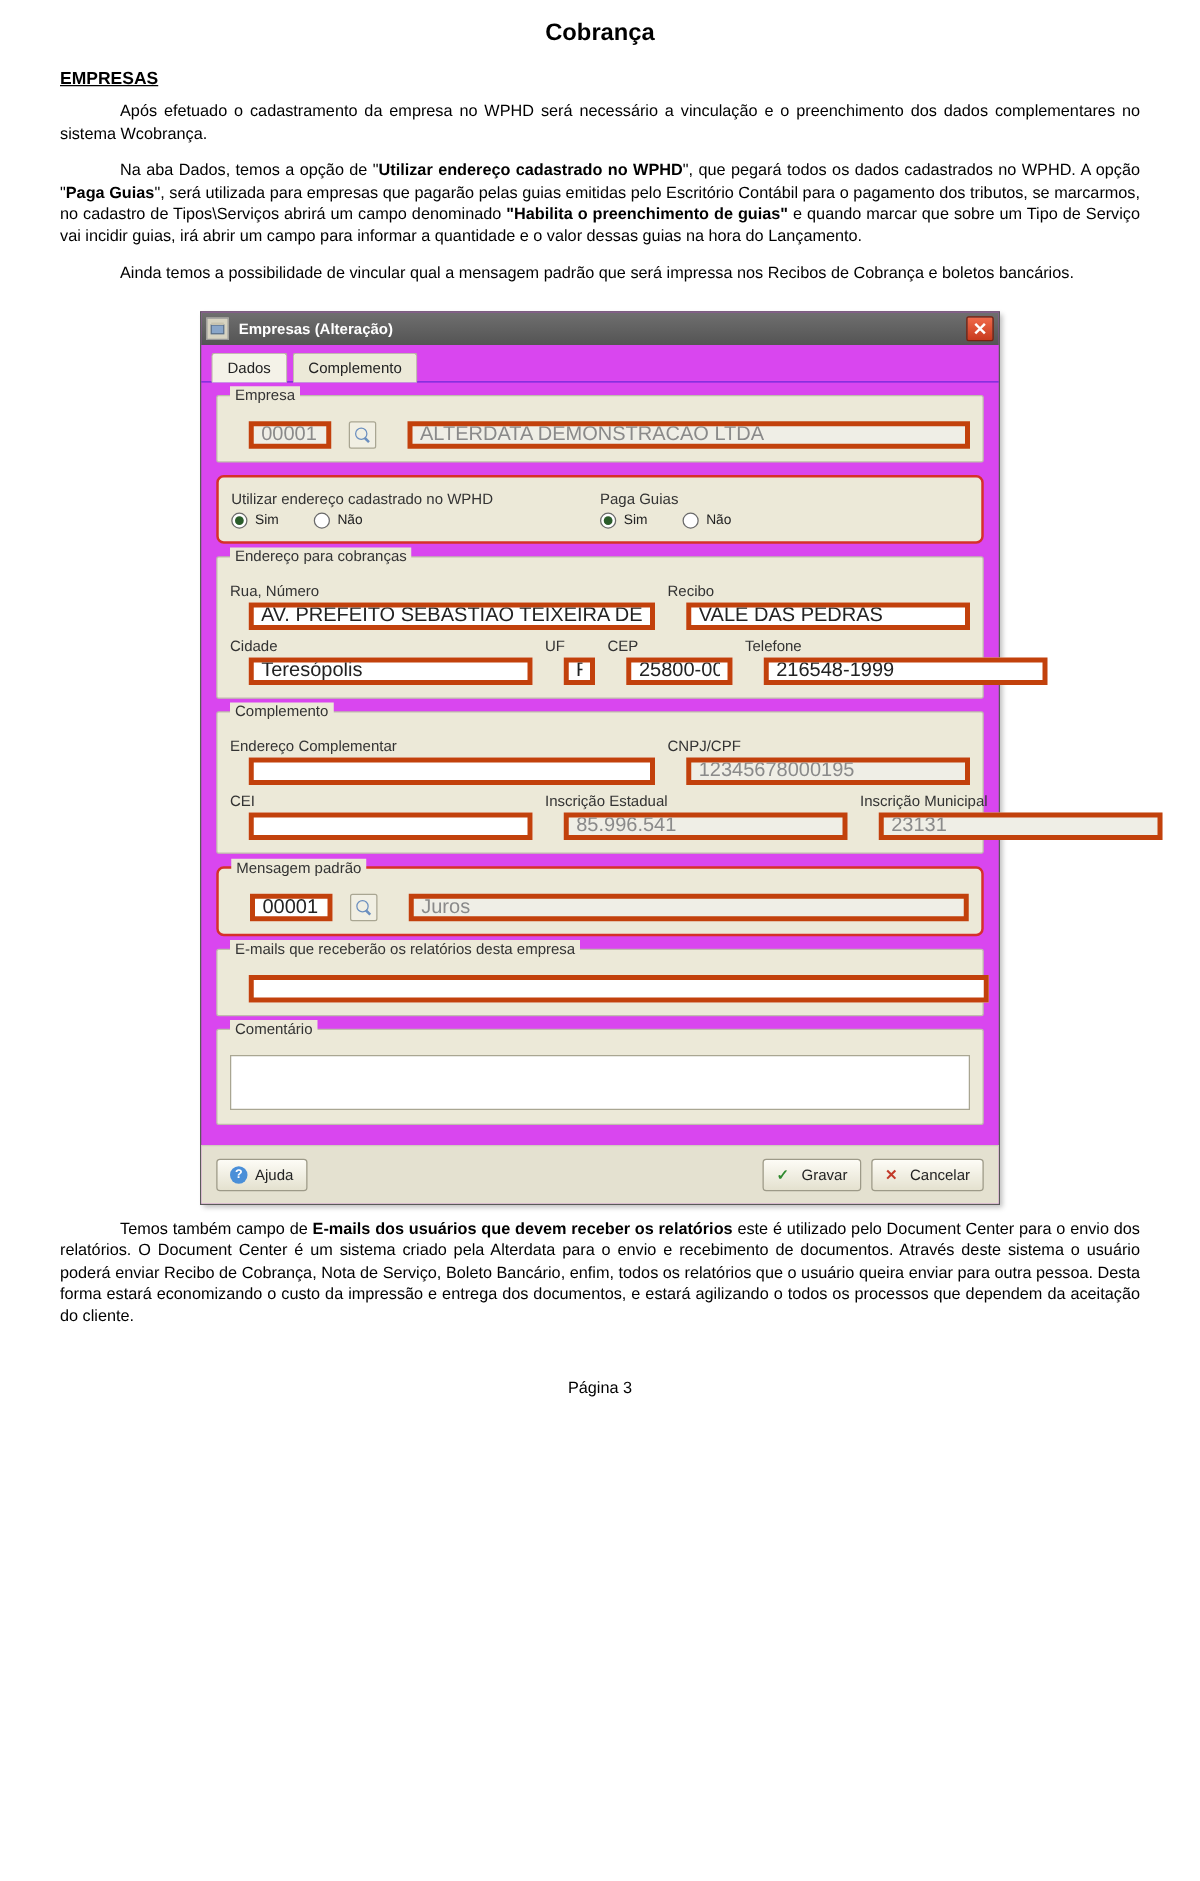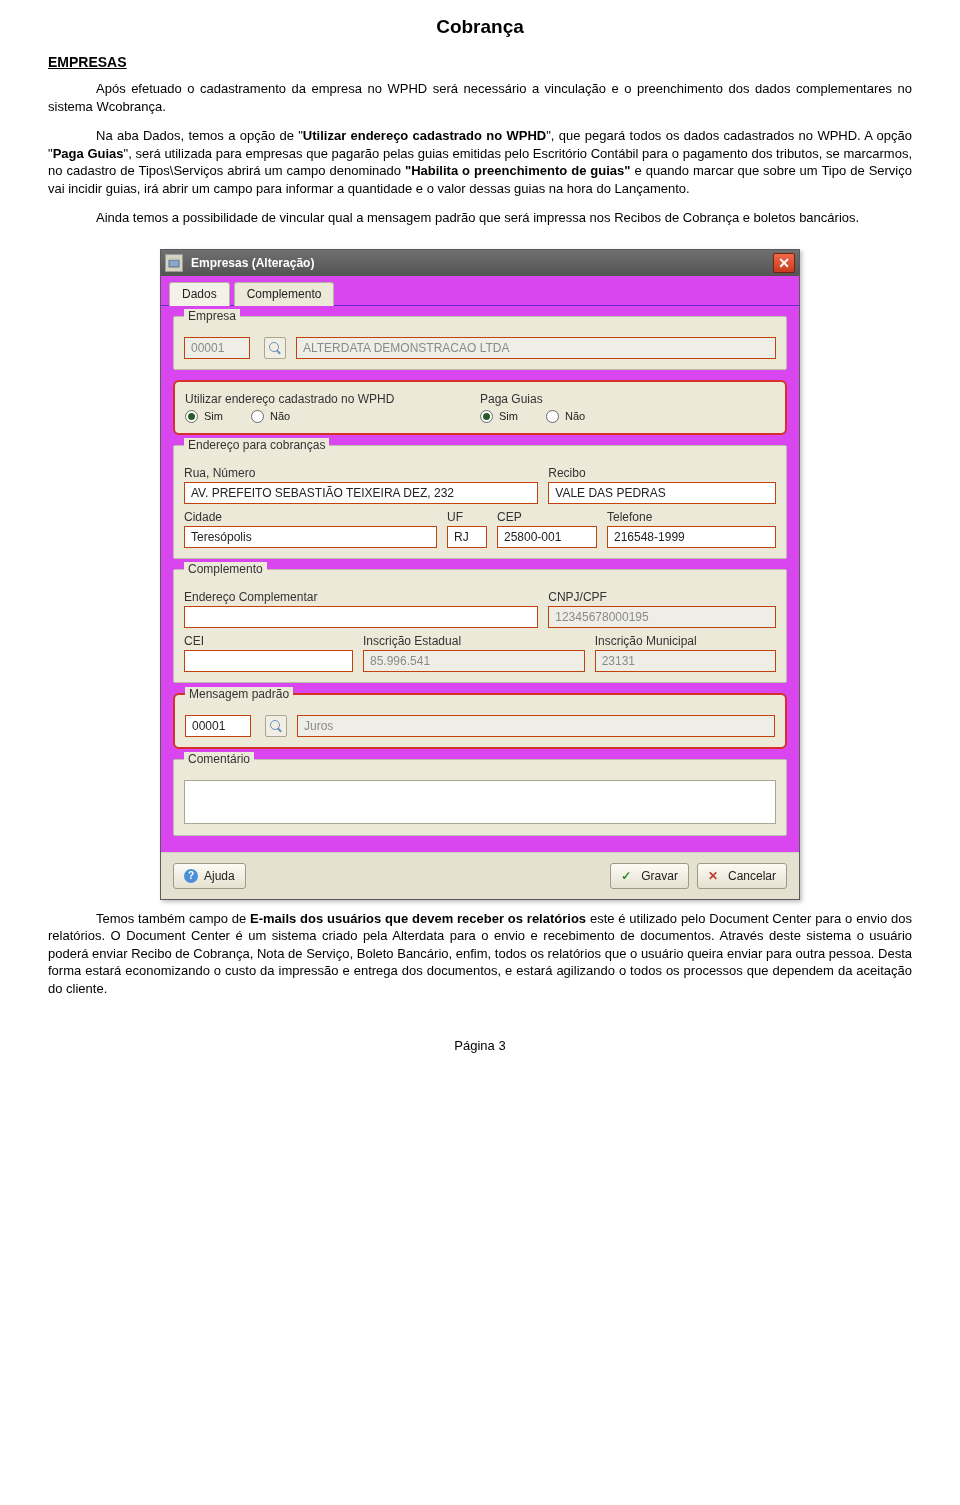--- a/index.html
+++ b/index.html
@@ -120,26 +120,27 @@
     font-size: 12px;
     color: #333;
   }
 
   .row { display: flex; gap: 10px; align-items: flex-end; }
   .col { display: flex; flex-direction: column; }
   .flabel { font-size: 12px; color: #333; margin-bottom: 2px; }
 
   input.text {
     height: 22px;
-    border: 1px solid #c2410c;
+    border: 4px solid #c2410c;
     background: #fff;
     padding: 0 6px;
     font-family: Tahoma, sans-serif;
-    font-size: 12px;
+    font-size: 16px;
     color: #222;
+    margin-left: 15px;
   }
   input.text.dis {
     background: #efeee6;
     color: #8a8a8a;
   }
   .searchbtn {
     width: 22px; height: 22px;
     border: 1px solid #a9a692;
     background: #f1efe3;
     display: flex; align-items: center; justify-content: center;
@@ -346,20 +347,24 @@
           <span class="legend">Mensagem padrão</span>
           <div class="row">
             <input class="text" style="width: 66px;" value="00001">
             <span class="searchbtn">
                 <span class="bicon ic-mag"></span>
               </span>
             <input class="text dis" style="flex: 1 1 0%;" value="Juros">
           </div>
         </div>
 
+        <div class="fgroup">
+          <span class="legend">E-mails que receberão os relatórios desta empresa</span>
+          <input class="text" style="width: 100%;" value="">
+        </div>
 
         <div class="fgroup" style="padding-bottom:8px">
           <span class="legend">Comentário</span>
           <textarea class="txtarea" style=""></textarea>
         </div>
 
       </div>
 
       <div class="btnbar">
         <span class="dbtn">

